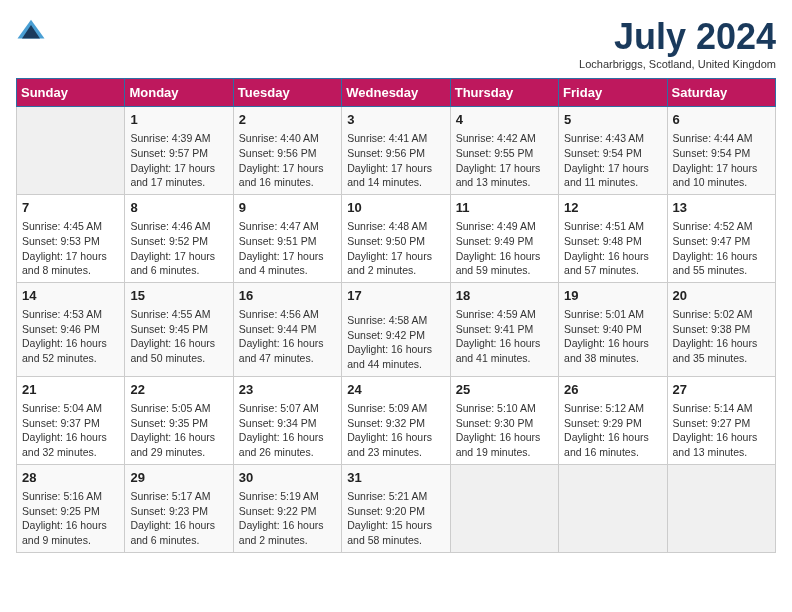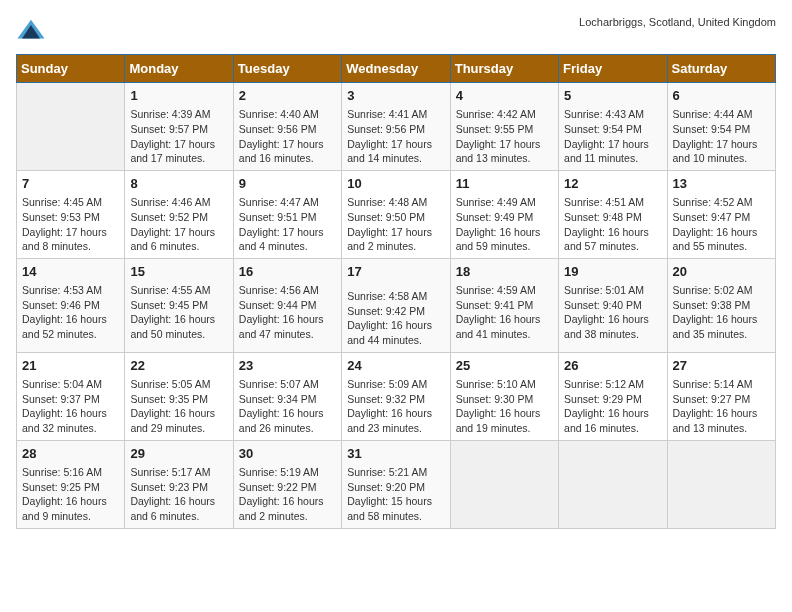--- a/index.html
+++ b/index.html
@@ -45,21 +45,21 @@
     .location-title {
       font-size: 11px;
       color: #333;
     }
     table {
       width: 100%;
       border-collapse: collapse;
       font-size: 11px;
     }
     thead tr th {
-      background-color: #a16207;
+      background-color: #be185d;
       color: #fff;
       padding: 6px 4px;
       text-align: left;
       font-size: 13px;
       border: 1px solid #2e6da4;
     }
     tbody tr td {
       border: 1px solid #ccc;
       vertical-align: top;
       padding: 4px 5px;
@@ -90,20 +90,21 @@
 <body>
 
 <div class="header">
   <div class="logo">
     <svg class="logo-icon" viewBox="0 0 40 40" xmlns="http://www.w3.org/2000/svg">
       <polygon points="20,5 38,30 2,30" fill="#4a9fd4"></polygon>
       <polygon points="20,12 32,30 8,30" fill="#1a3a5c"></polygon>
     </svg>
   </div>
   <div class="title-block">
+    <div class="month-title">July 2024</div>
     <div class="location-title">Locharbriggs, Scotland, United Kingdom</div>
   </div>
 </div>
 
 <table>
   <thead>
     <tr>
     <th>Sunday</th>
         <th>Monday</th>
         <th>Tuesday</th>

